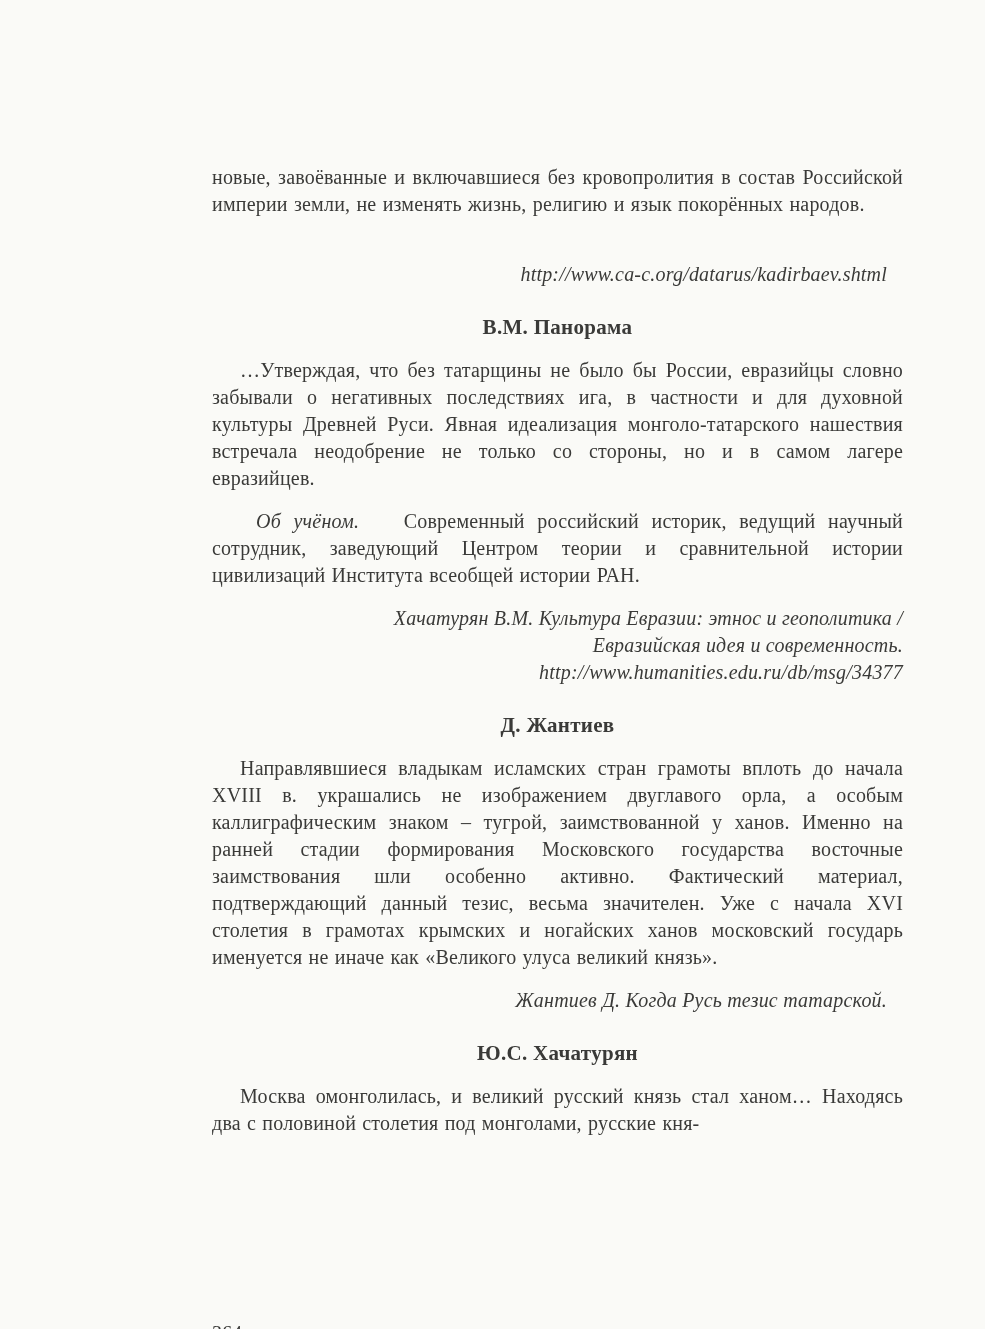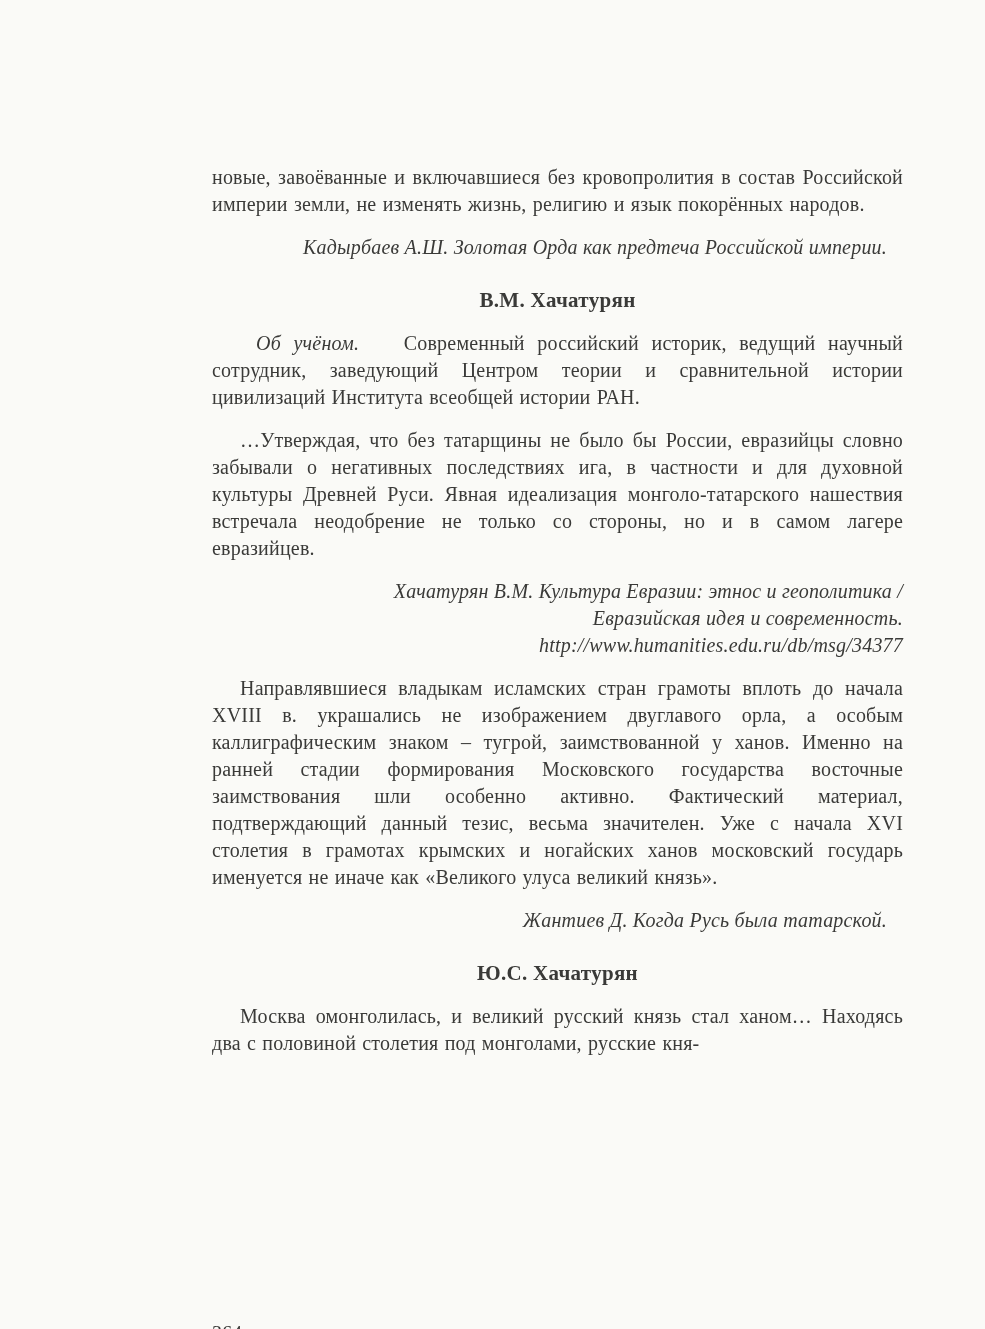--- a/index.html
+++ b/index.html
@@ -45,37 +45,39 @@
   }
 </style>
 </head>
 <body>
 
 <div class="page">
 
   <p class="para">новые, завоёванные и включавшиеся без кровопролития в состав Российской империи земли, не изменять жизнь, религию и язык покорённых народов.</p>
 
   <p class="citation">
-    <span>Кадырбаев А.Ш. Золотая Орда как предтеча Российской империи.</span><br>
+    <br>
+    <span>http://www.ca-c.org/datarus/kadirbaev.shtml</span>
   </p>
 
-  <h2 class="heading">В.М. Хачатурян</h2>
+  <h2 class="heading">В.М. Панорама</h2>
+
+  <p class="para indent quote-para">…Утверждая, что без татарщины не было бы России, евразийцы словно забывали о негативных последствиях ига, в частности и для духовной культуры Древней Руси. Явная идеализация монголо-татарского нашествия встречала неодобрение не только со стороны, но и в самом лагере евразийцев.</p>
 
   <p class="para indent"><span class="lead-italic">Об учёном.</span> <span>Современный российский историк, ведущий научный сотрудник, заведующий Центром теории и сравнительной истории цивилизаций Института всеобщей истории РАН.</span></p>
 
-  <p class="para indent quote-para">…Утверждая, что без татарщины не было бы России, евразийцы словно забывали о негативных последствиях ига, в частности и для духовной культуры Древней Руси. Явная идеализация монголо-татарского нашествия встречала неодобрение не только со стороны, но и в самом лагере евразийцев.</p>
-
   <p class="citation cite-indent">Хачатурян В.М. Культура Евразии: этнос и геополитика / Евразийская идея и современность. http://www.humanities.edu.ru/db/msg/34377</p>
 
+  <h2 class="heading">Д. Жантиев</h2>
 
 
   <p class="para indent quote-para">Направлявшиеся владыкам исламских стран грамоты вплоть до начала XVIII в. украшались не изображением двуглавого орла, а особым каллиграфическим знаком – тугрой, заимствованной у ханов. Именно на ранней стадии формирования Московского государства восточные заимствования шли особенно активно. Фактический материал, подтверждающий данный тезис, весьма значителен. Уже с начала XVI столетия в грамотах крымских и ногайских ханов московский государь именуется не иначе как «Великого улуса великий князь».</p>
 
   <p class="citation">
-    <span>Жантиев Д. Когда Русь была татарской.</span><br>
+    <span>Жантиев Д. Когда Русь тезис татарской.</span><br>
   </p>
 
   <h2 class="heading">Ю.С. Хачатурян</h2>
 
 
   <p class="para indent quote-para">Москва омонголилась, и великий русский князь стал ханом… Находясь два с половиной столетия под монголами, русские кня-</p>
 
   <div class="page-number">364</div>
 
 </div>

